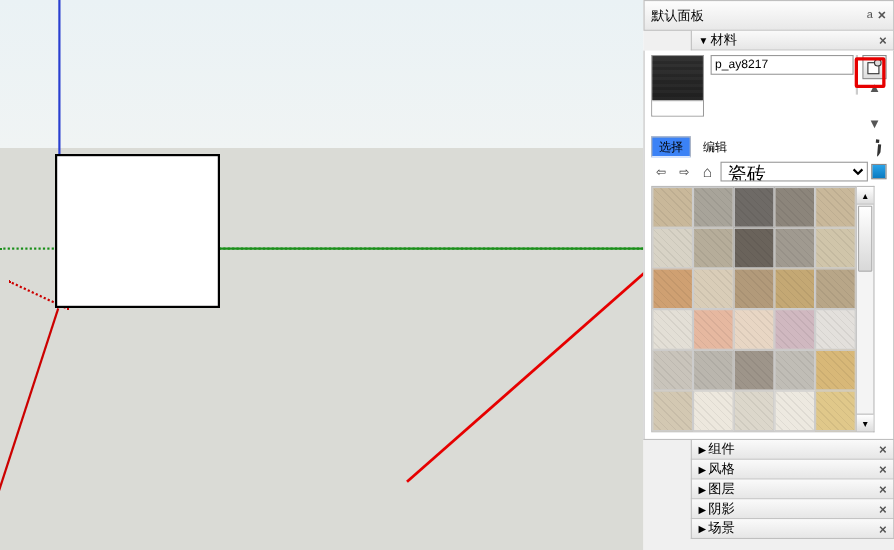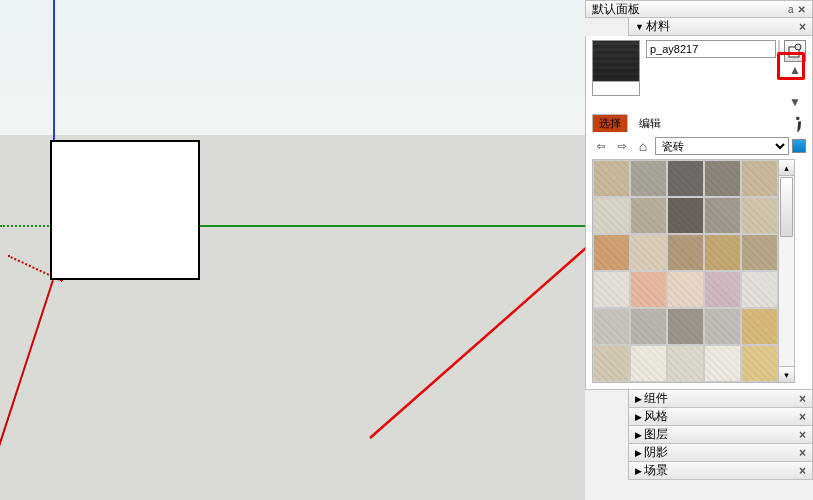--- a/index.html
+++ b/index.html
@@ -9,43 +9,43 @@
   .axis-green { position: absolute; left: 0; top: 225px; width: 585px; height: 2px; }
   .axis-green::before { content:""; position:absolute; left:0; right:0; top:0; border-top:2px dotted #1a8f1a; }
   .axis-green::after { content:""; position:absolute; left:200px; right:0; top:0; border-top:2px solid #1a8f1a; }
   .axis-red { position: absolute; left: 0; top: 280px; width: 60px; height: 220px; }
   .axis-red::before { content:""; position:absolute; left:52px; top:0; width:2px; height:220px; background:#c00; transform-origin: top left; transform: rotate(18deg); }
   .axis-red-dotted { position:absolute; left:0; top:253px; width:60px; height:40px; border-top:2px dotted #c00; transform-origin: left center; transform: rotate(25deg); }
   .axis-blue { position: absolute; left: 53px; top: 0; width: 2px; height: 140px; background: #2a3fd0; }
   .annot-arrow { position:absolute; pointer-events:none; }
   .highlight { position:absolute; border:3px solid #e60000; border-radius:2px; }
   .panel { position: absolute; right: 0; top: 0; width: 228px; height: 500px; background: #f0f0f0; font-size: 12px; }
-  .panel-title { background: linear-gradient(#fdfdfd,#e8e8e8); border:1px solid #bfbfbf; padding: 4px 6px; font-size:12px; display:flex; align-items:center; justify-content:space-between; height:18px; }
+  .panel-title { background: linear-gradient(#fdfdfd,#e8e8e8); border:1px solid #bfbfbf; padding: 4px 6px; font-size:12px; display:flex; align-items:center; justify-content:space-between; height:28px; }
   .panel-title .right-ctrls { display:flex; gap:4px; font-size:10px; color:#555; }
   .section-header { background: linear-gradient(#fafafa,#e6e6e6); border:1px solid #bfbfbf; border-top:none; padding: 4px 6px; font-size:12px; display:flex; align-items:center; justify-content:space-between; height:18px;margin-left:43px; }
   .section-header .tri { font-size:9px; margin-right:2px; }
   .close-x { cursor:pointer; font-weight:bold; color:#555; }
   .mat-body { background:#fff; border:1px solid #bfbfbf; border-top:none; padding:4px 6px 6px 6px; }
   .top-row { display:flex; align-items:flex-start; gap:6px; }
   .swatch { width:48px; height:56px; border:1px solid #999; display:flex; flex-direction:column; }
   .swatch-top { flex:3; background:repeating-linear-gradient(0deg,#6a6a6a 0 3px,#5a5a5a 3px 6px), linear-gradient(#7a7a7a,#595959); background-blend-mode: multiply;}
   .swatch-bot { flex:1; background:#fff; border-top:1px solid #aaa; }
   .name-col { flex:1; display:flex; flex-direction:row; gap:2px; }
   .name-input { width:100%; height:18px; border:1px solid #999; padding:0 3px; font-size:11px; }
   .white-area { width:100%; height:36px; border:1px solid #ccc; background:#fff; }
   .create-btn { width:22px; height:22px; border:1px solid #888; background:linear-gradient(#fff,#ddd); display:flex; align-items:center; justify-content:center; font-size:14px; position:relative; }
   .arrows-col { width:14px; display:flex; flex-direction:column; gap:20px; align-items:center; color:#555; }
   .arrows-col span { font-size:12px; line-height:1; }
   .tabs-row { display:flex; gap:4px; margin-top:6px; align-items:center; }
   .tab { padding:1px 6px; font-size:11px; border:1px solid transparent; }
-  .tab.active { border:1px solid #bbb; border-bottom-color:#fff; background:#c2410c; }
+  .tab.active { border:1px solid #bbb; border-bottom-color:#fff; background:#3b82f6; }
   .eyedrop { margin-left:auto; width:16px; height:16px; transform:rotate(-40deg); }
   .nav-row { display:flex; align-items:center; gap:3px; margin-top:4px; }
   .nav-btn { width:18px; height:18px; border:1px solid #fff0; display:flex; align-items:center; justify-content:center; font-size:11px; color:#333; background:transparent;}
-  .nav-sel { flex:1; height:18px; border:1px solid #999; font-size:11px; padding:0 2px; background:#fff; }
+  .nav-sel { flex:1; height:18px; border:1px solid #999; font-size:17px; padding:0 2px; background:#fff; }
   .detail-ico { width:14px; height:14px; border:1px solid #888; background:linear-gradient(#2aa3e8,#0a7ac0); }
   .grid-wrap { display:flex; margin-top:4px; }
   .mat-grid { display:grid; grid-template-columns: repeat(5, 37px); grid-auto-rows:37px; gap:0; border:1px solid #bbb; background:#fff;}
   .mat-cell { border:1px solid #ccc; background:#c8bfae; }
   .scroll { width:16px; border:1px solid #bbb; border-left:none; background:#f4f4f4; display:flex; flex-direction:column; }
   .scroll .btn { height:16px; background:linear-gradient(#fff,#ddd); border-bottom:1px solid #bbb; display:flex; align-items:center; justify-content:center; font-size:9px;}
   .scroll .btn.bot { border-top:1px solid #bbb; border-bottom:none; margin-top:auto;}
   .scroll .thumb { margin:1px; height:60px; background:linear-gradient(#fff,#d8d8d8); border:1px solid #aaa; border-radius:1px;}
 </style>
 </head>

